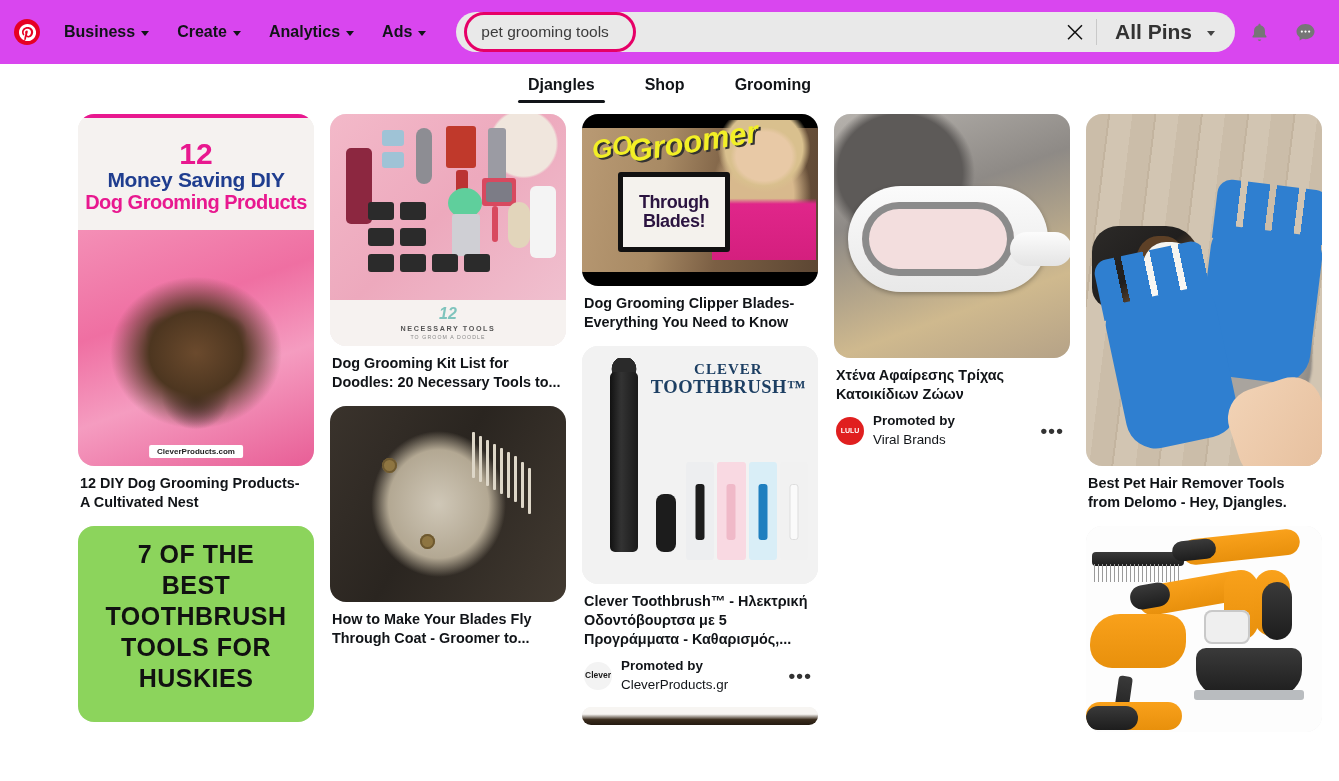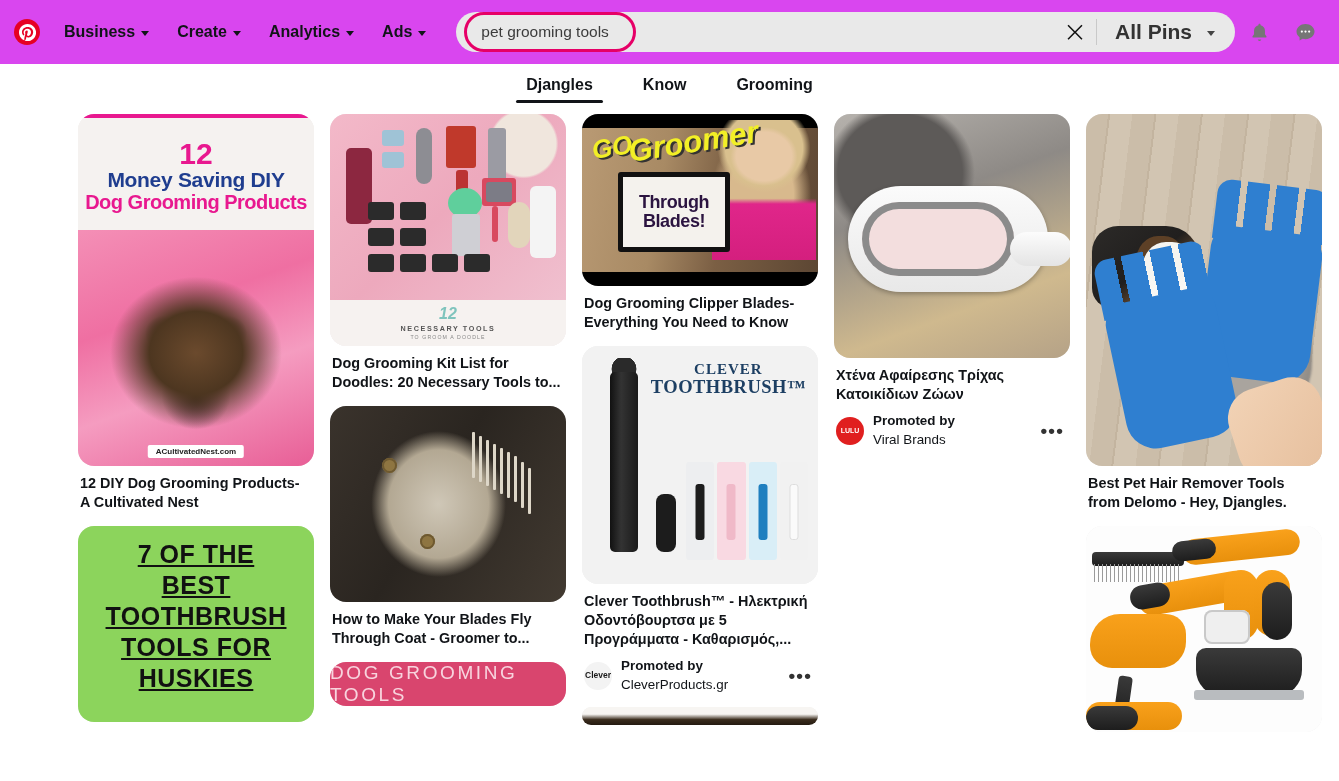--- a/index.html
+++ b/index.html
@@ -354,21 +354,21 @@
   .p10 { height: 206px; background: #fdfdfd; position: relative; overflow: hidden; }
   .p10 .tl { position: absolute; border-radius: 14px; }
   .p10 .or { background: linear-gradient(180deg,#f9a11b 0%, #e8900c 100%); }
   .p10 .bk { background: linear-gradient(180deg,#3a3a3a 0%, #1d1d1d 100%); }
   .p10 .pins { position: absolute; left: 10px; top: 112px; width: 122px; height: 26px;
     background: repeating-linear-gradient(90deg,#9a9a9a 0 1.5px, transparent 1.5px 4px); }
 
   
   .p11 { height: 196px; background: #8cd45c; display: flex; flex-direction: column;
     align-items: center; justify-content: flex-start; padding-top: 16px; gap: 6px;}
-  .p11 span { font-size: 25px; font-weight: 700; color: #111; letter-spacing: .5px; line-height: 1; text-align: center; text-decoration: underline;}
+  .p11 span { font-size: 25px; font-weight: 700; color: #111; letter-spacing: .5px; line-height: 1; text-align: center;}
 
   
   .p12 { height: 18px; background: linear-gradient(180deg,#f7f5f2 0 40%, #3a2c1d 70%, #241a10 100%); }
 </style>
 </head>
 <body>
 
 <div id="header">
 
   <div class="pin-logo">
@@ -422,41 +422,41 @@
       <circle cx="15.8" cy="11" r="1.15" fill="#fff"></circle>
     </svg>
   </div>
 </div>
 
 <div id="tabs">
   <div class="tab active">
     <span>Djangles</span>
   </div>
   <div class="tab inactive">
-    <span>Know</span>
+    <span>Shop</span>
   </div>
   <div class="tab inactive">
     <span>Grooming</span>
   </div>
 </div>
 
 <div id="grid">
 
   <div class="col" style="left:78px; top:2px;">
 
     <div class="card">
       <div class="thumb">
         <div class="art p1">
           <div class="tophead">
             <div class="t12">12</div>
             <div class="tms">Money Saving DIY</div>
             <div class="tdg">Dog Grooming Products</div>
           </div>
           <div class="photo">
-            <div class="wm">ACultivatedNest.com</div>
+            <div class="wm">CleverProducts.com</div>
           </div>
         </div>
       </div>
       <div class="ptitle">12 DIY Dog Grooming Products- A Cultivated Nest</div>
     </div>
 
     <div class="card">
       <div class="thumb">
         <div class="art p11">
           <span>7 OF THE</span>
@@ -522,27 +522,20 @@
               <i style="left:49px;top:30px"></i>
               <i style="left:56px;top:36px"></i>
           </div>
           <div class="scr" style="left:52px;top:52px;"></div>
           <div class="scr" style="left:90px;top:128px;"></div>
         </div>
       </div>
       <div class="ptitle">How to Make Your Blades Fly Through Coat - Groomer to...</div>
     </div>
 
-    <div class="card">
-      <div class="thumb">
-        <div class="art p4">
-          <span>DOG GROOMING TOOLS</span>
-        </div>
-      </div>
-    </div>
   </div>
 
   <div class="col" style="left:582px; top:2px;">
 
     <div class="card">
       <div class="thumb">
         <div class="art p5">
           <div class="inner"></div>
           <div class="lady"></div>
           <div class="go">GO</div>

